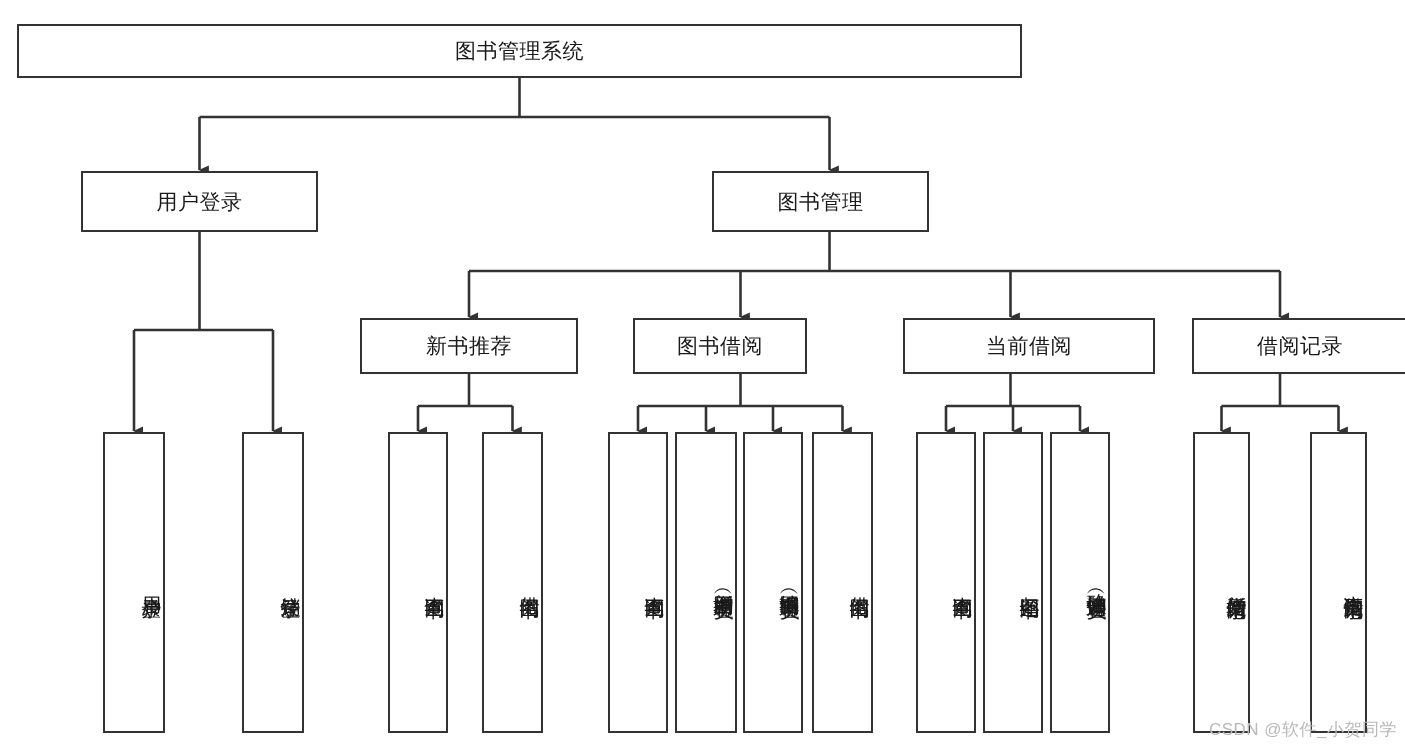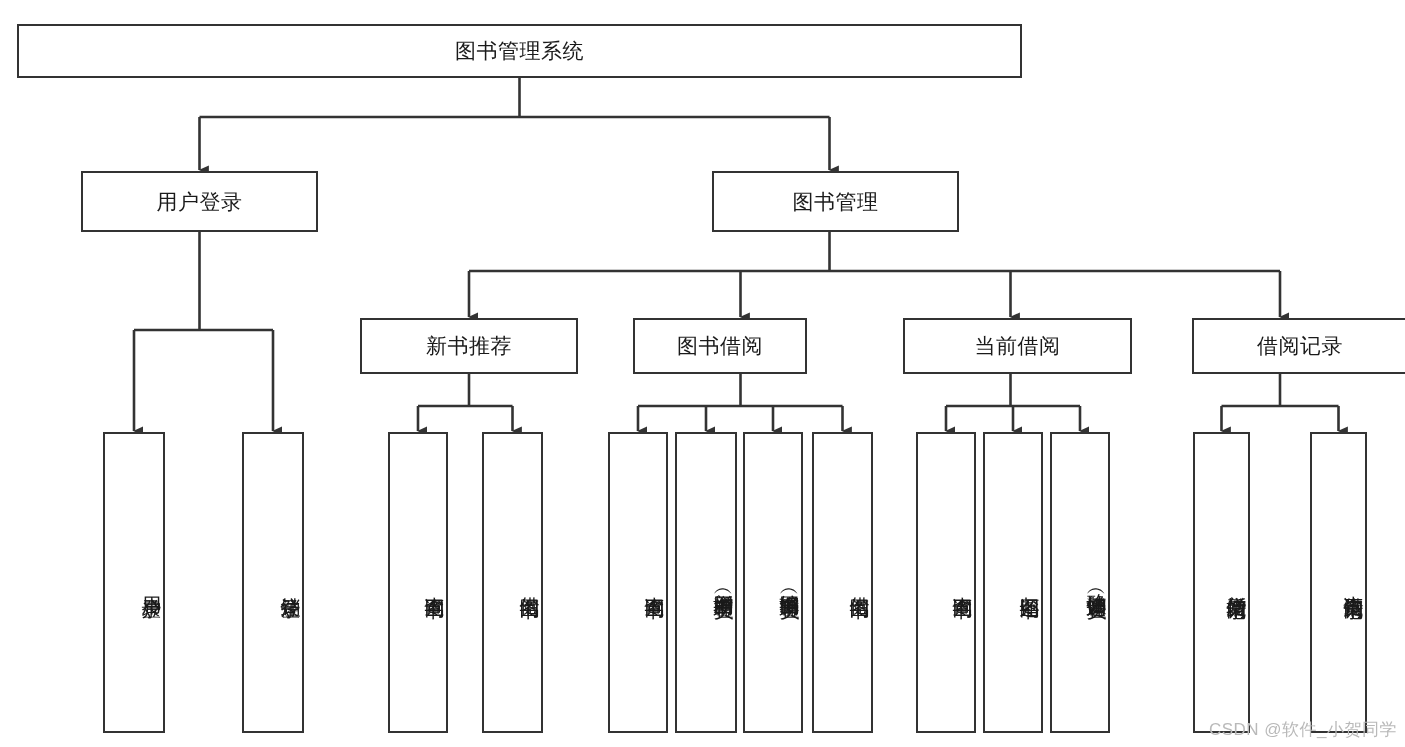--- a/index.html
+++ b/index.html
@@ -110,25 +110,25 @@
         <path d="M1280,374 L1280,406"></path>
         <path d="M1221.5,406 L1338.5,406"></path>
         <path d="M1221.5,406 L1221.5,431" marker-end="url(#arrow)"></path>
         <path d="M1338.5,406 L1338.5,431" marker-end="url(#arrow)"></path>
       </g>
   </svg>
 
   <div class="node horiz" style="left: 17px; top: 12px; width: 1005px; height: 54px; margin-top: 12px;">图书管理系统</div>
 
   <div class="node horiz" style="left: 81px; top: 171px; width: 237px; height: 61px;">用户登录</div>
-  <div class="node horiz" style="left: 712px; top: 171px; width: 247px; height: 61px;">图书管理</div>
+  <div class="node horiz" style="left: 712px; top: 171px; width: 217px; height: 61px;">图书管理</div>
 
   <div class="node horiz" style="left: 360px; top: 318px; width: 218px; height: 56px; text-align: center;">新书推荐</div>
   <div class="node horiz" style="left: 633px; top: 318px; width: 174px; height: 56px;">图书借阅</div>
-  <div class="node horiz" style="left: 903px; top: 318px; width: 229px; height: 56px;">当前借阅</div>
+  <div class="node horiz" style="left: 903px; top: 318px; width: 252px; height: 56px;">当前借阅</div>
   <div class="node horiz" style="left: 1172px; top: 318px; width: 216px; height: 56px; margin-left: 20px;">借阅记录</div>
 
   <div class="node vert" style="left: 103px; top: 432px; width: 62px; height: 301px;">
     <span class="vlabel">用户登录</span>
   </div>
   <div class="node vert" style="left: 242px; top: 432px; width: 62px; height: 301px;">
     <span class="vlabel">注销登录</span>
   </div>
   <div class="node vert" style="left: 388px; top: 432px; width: 60px; height: 301px;">
     <span class="vlabel">查询图书</span>

